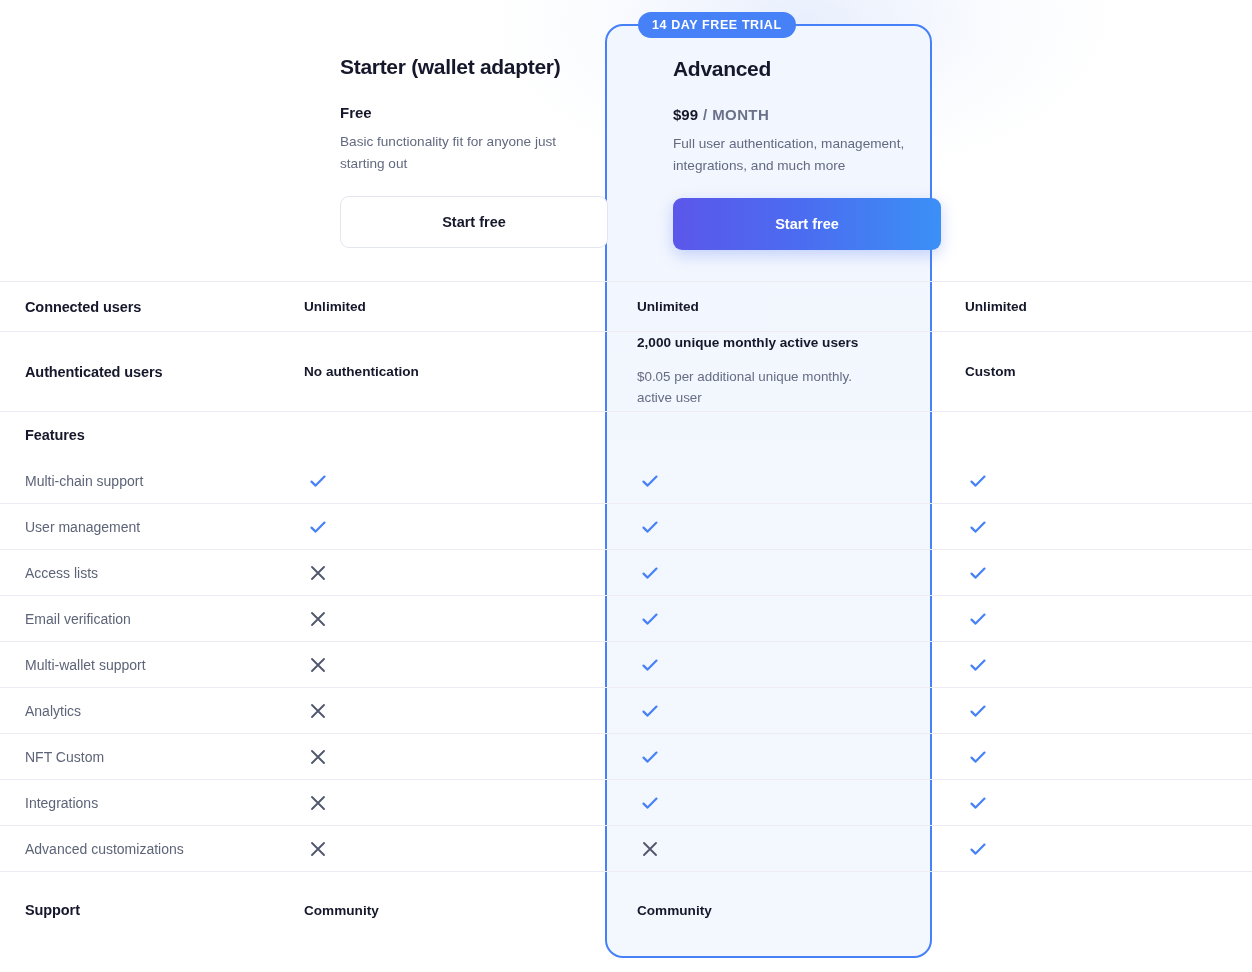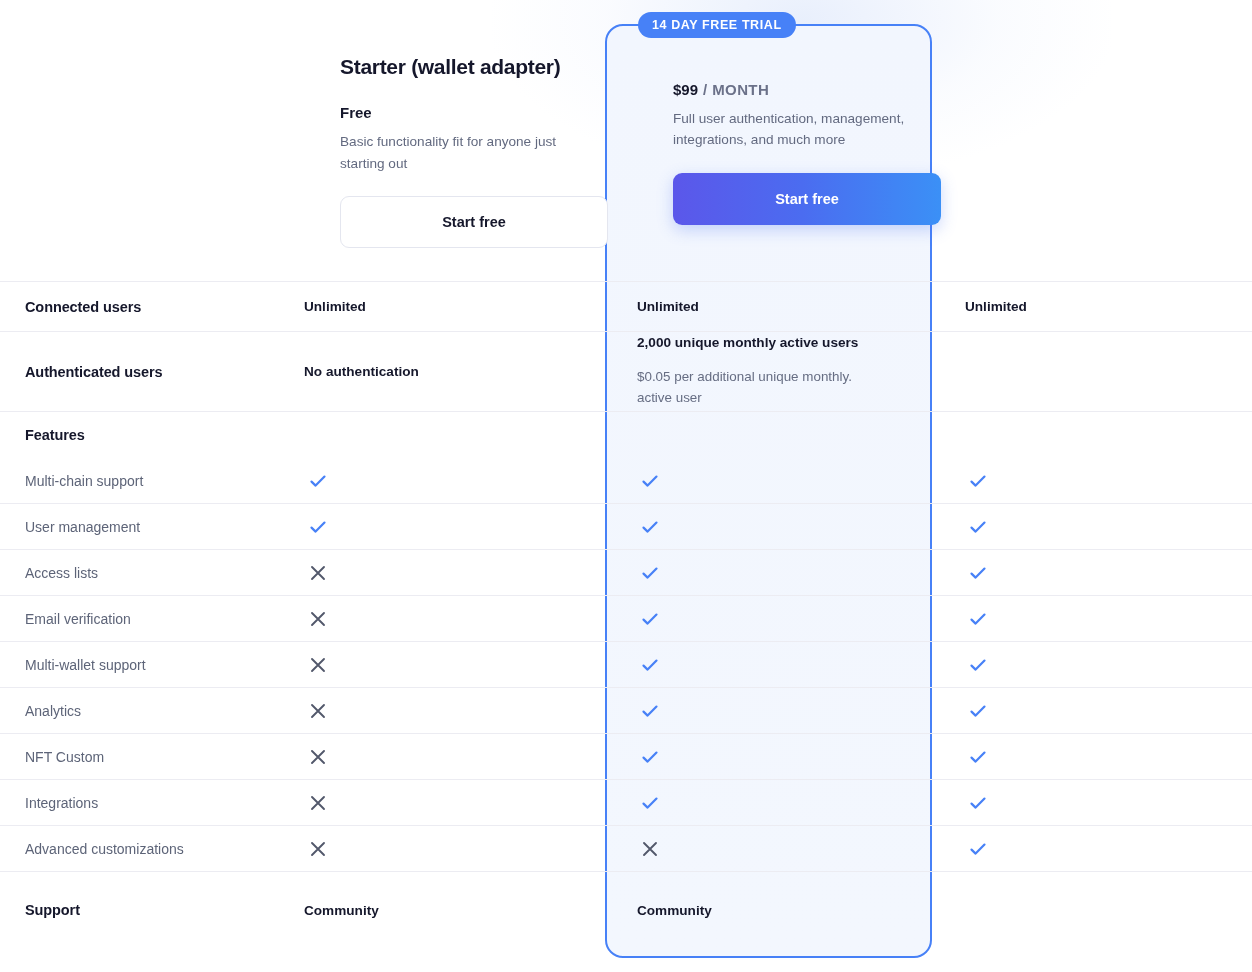--- a/index.html
+++ b/index.html
@@ -263,20 +263,21 @@
     <div class="plan col-starter">
       <div class="plan-name">Starter (wallet adapter)</div>
       <div class="plan-price-row">
         <span class="plan-price">Free</span>
       </div>
       <div class="plan-desc">Basic functionality fit for anyone just starting out</div>
       <button class="plan-btn btn-outline">Start free</button>
     </div>
 
     <div class="plan col-advanced">
+      <div class="plan-name">Advanced</div>
       <div class="plan-price-row">
         <span class="plan-price">$99</span>
         <span class="plan-period">/ MONTH</span>
       </div>
       <div class="plan-desc">Full user authentication, management, integrations, and much more</div>
       <button class="plan-btn btn-gradient">Start free</button>
     </div>
 
   </div>
 
@@ -301,20 +302,23 @@
       <div class="cell col-label">
           <span class="lbl-strong">Authenticated users</span>
         </div>
       <div class="cell col-starter">
           <span class="val-strong">No authentication</span>
         </div>
       <div class="cell col-advanced">
         <span class="val-strong">2,000 unique monthly active users</span>
         <span class="val-sub">$0.05 per additional unique monthly. active user</span>
       </div>
+      <div class="cell col-ent">
+          <span class="val-strong">Custom</span>
+        </div>
     </div>
 
     <div class="row h-46">
       <div class="cell col-label">
           <span class="lbl-strong">Features</span>
         </div>
     </div>
 
     <div id="feature-rows">
         <div class="row h-46 no-rule">

